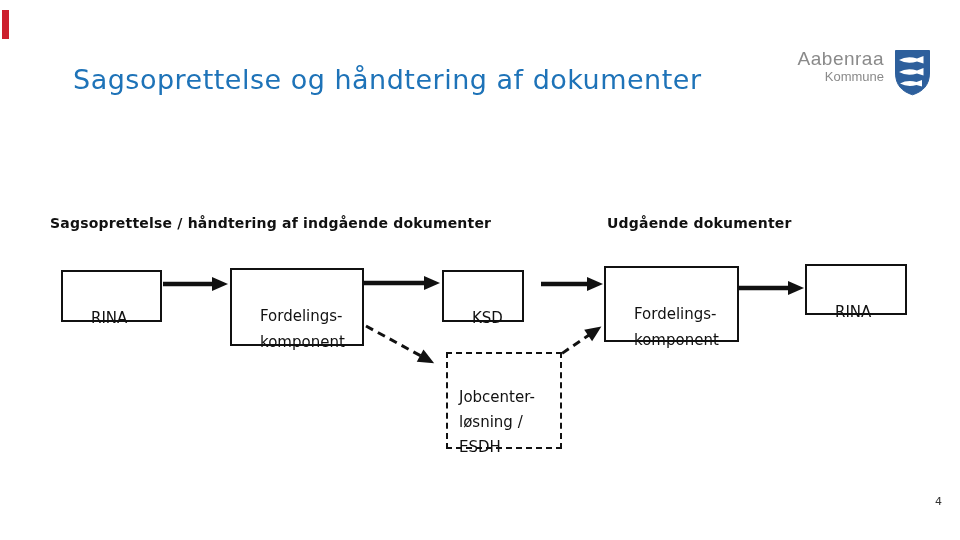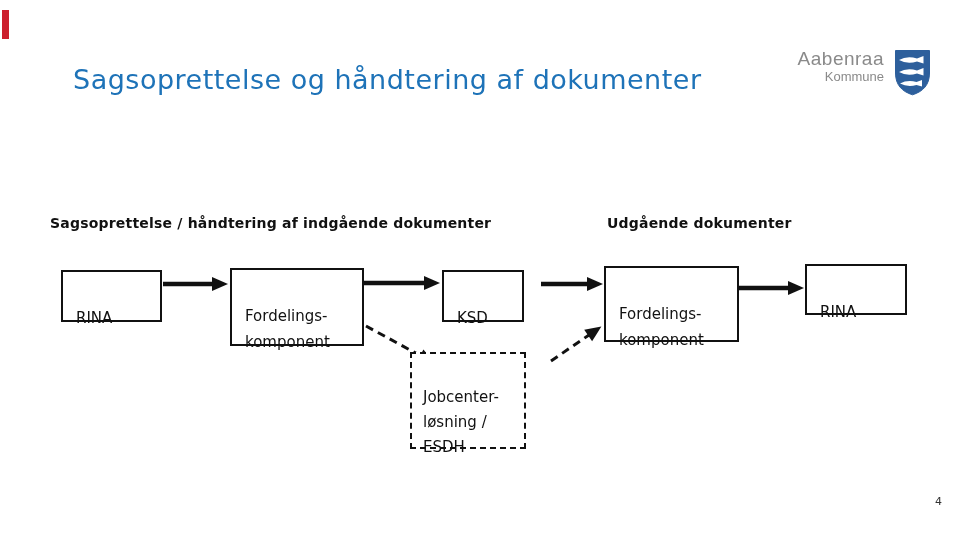--- a/index.html
+++ b/index.html
@@ -41,31 +41,31 @@
     letter-spacing:0.2px;
     white-space:nowrap;
   }
   .header-left{left:50px;top:215px;}
   .header-right{left:607px;top:215px;}
   .node{
     position:absolute;
     box-sizing:border-box;
     background:#fff;
     border:2px solid #111;
-    padding:7px 13px;
+    padding:7px 28px;
     font-size:15px;line-height:26px;color:#111;
     white-space:pre-line;
   }
   .node.dashed{border:2px dashed #111;line-height:25px;padding:6px 11px;}
   .n-rina-in{left:61px;top:270px;width:101px;height:52px;}
   .n-fordeling-in{left:230px;top:268px;width:134px;height:78px;}
   .n-ksd{left:442px;top:270px;width:82px;height:52px;}
   .n-fordeling-out{left:604px;top:266px;width:135px;height:76px;}
   .n-rina-out{left:805px;top:264px;width:102px;height:51px;}
-  .n-jobcenter{left:410px;top:352px;width:116px;height:97px;}
+  .n-jobcenter{left:446px;top:352px;width:116px;height:97px;}
   .arrow-layer{
     position:absolute;left:0;top:0;width:960px;height:540px;
     pointer-events:none;
   }
   .page-number{
     position:absolute;right:18px;top:495px;
     font-size:11px;color:#333;
   }
 </style>
 </head>

